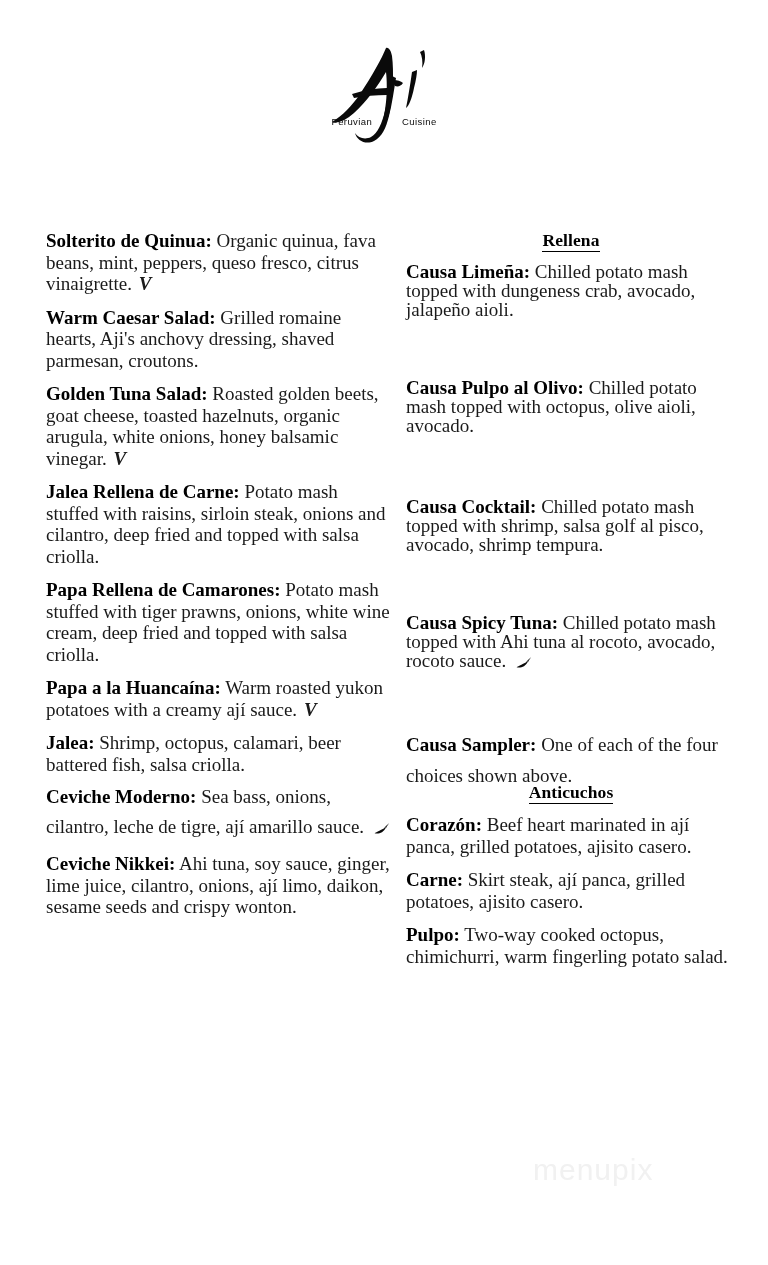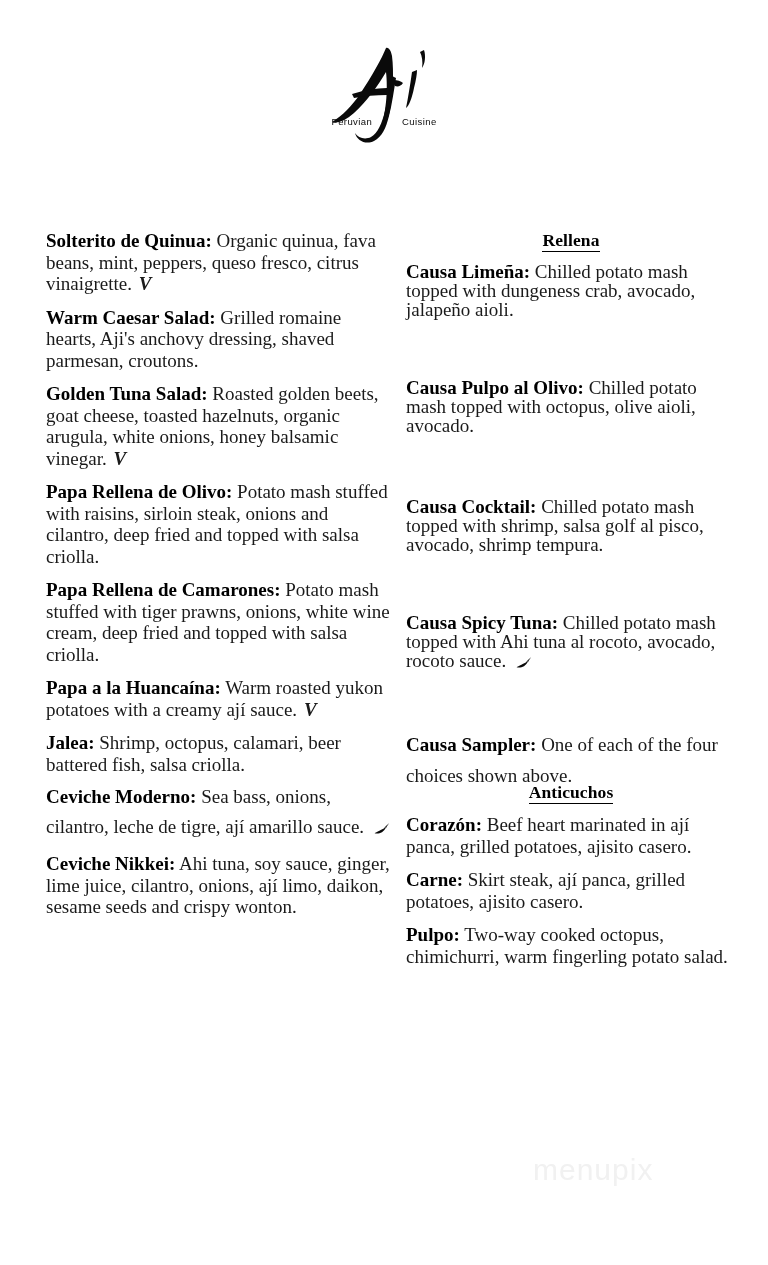--- a/index.html
+++ b/index.html
@@ -170,21 +170,21 @@
   </div>
 </div>
 
 <div class="menu-grid">
 
   <div class="section" id="sec-appetizers">
     <div class="items">
         <div class="item"><span class="name">Solterito de Quinua:</span><span class="desc"> Organic quinua, fava beans, mint, peppers, queso fresco, citrus vinaigrette. </span><span class="marker-v">V</span></div>
         <div class="item"><span class="name">Warm Caesar Salad:</span><span class="desc"> Grilled romaine hearts, Aji's anchovy dressing, shaved parmesan, croutons.</span></div>
         <div class="item"><span class="name">Golden Tuna Salad:</span><span class="desc"> Roasted golden beets, goat cheese, toasted hazelnuts, organic arugula, white onions, honey balsamic vinegar. </span><span class="marker-v">V</span></div>
-        <div class="item"><span class="name">Papa Rellena de Olivo:</span><span class="desc"> Potato mash stuffed with raisins, sirloin steak, onions and cilantro, deep fried and topped with salsa criolla.</span></div>
+        <div class="item"><span class="name">Jalea Rellena de Carne:</span><span class="desc"> Potato mash stuffed with raisins, sirloin steak, onions and cilantro, deep fried and topped with salsa criolla.</span></div>
         <div class="item"><span class="name">Papa Rellena de Camarones:</span><span class="desc"> Potato mash stuffed with tiger prawns, onions, white wine cream, deep fried and topped with salsa criolla.</span></div>
         <div class="item"><span class="name">Papa a la Huancaína:</span><span class="desc"> Warm roasted yukon potatoes with a creamy ají sauce. </span><span class="marker-v">V</span></div>
         <div class="item"><span class="name">Jalea:</span><span class="desc">  Shrimp, octopus, calamari, beer battered fish, salsa criolla.</span></div>
       </div>
   </div>
 
   <div class="section" id="sec-causas">
     <div class="section-title"><span>Rellena</span></div>
     <div class="items">
         <div class="item"><span class="name">Causa Limeña:</span><span class="desc"> Chilled potato mash topped with dungeness crab, avocado, jalapeño aioli.</span></div>

